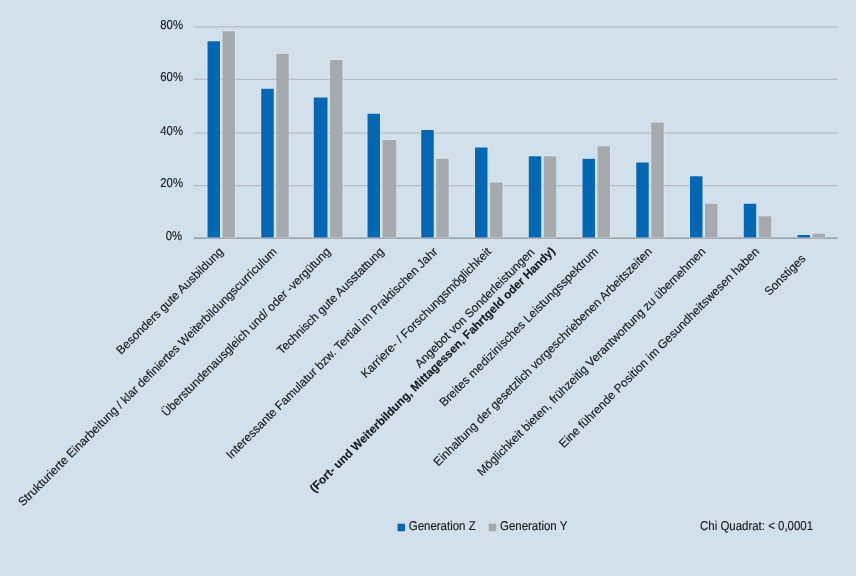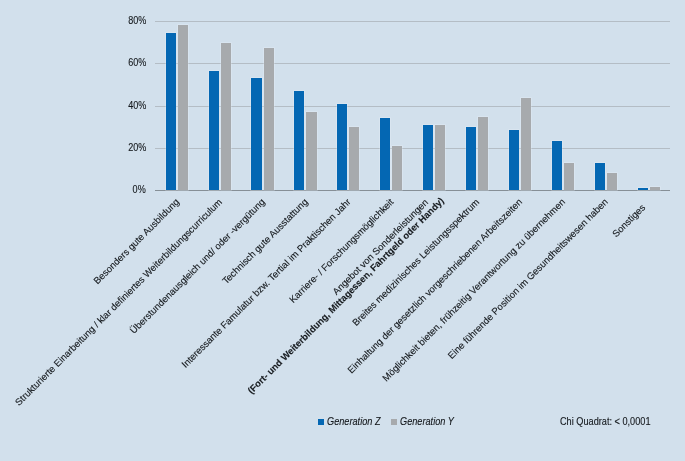--- a/index.html
+++ b/index.html
@@ -27,21 +27,21 @@
   .bar.y{left:12.1px;background:#a7aaad;}
 
   
   #xlabels{position:absolute;left:0;top:0;width:685px;height:461px;}
   .xlab{position:absolute;font-size:9.55px;line-height:11px;white-space:nowrap;
         color:#15191d;transform-origin:100% 100%;}
   .xlab.bold{font-weight:bold;font-size:9.35px;}
 
   
   #legend{position:absolute;left:318px;top:417px;}
-  .legitem{position:absolute;top:0;display:flex;align-items:flex-start;font-style:italic;}
+  .legitem{position:absolute;top:0;display:flex;align-items:flex-start;}
   .swatch{width:6px;height:6px;margin-top:2px;}
   .swatch.z{background:#0467b3;}
   .swatch.y{background:#a7aaad;}
   .legtext{font-size:10.2px;line-height:10px;color:#15191d;white-space:nowrap;
            margin-left:3px;display:inline-block;transform:scaleX(0.9);transform-origin:0 50%;}
 
   #chisq{position:absolute;left:560px;top:417px;font-size:10.2px;line-height:10px;color:#15191d;
          white-space:nowrap;transform:scaleX(0.9);transform-origin:0 50%;}
 </style>
 </head>

